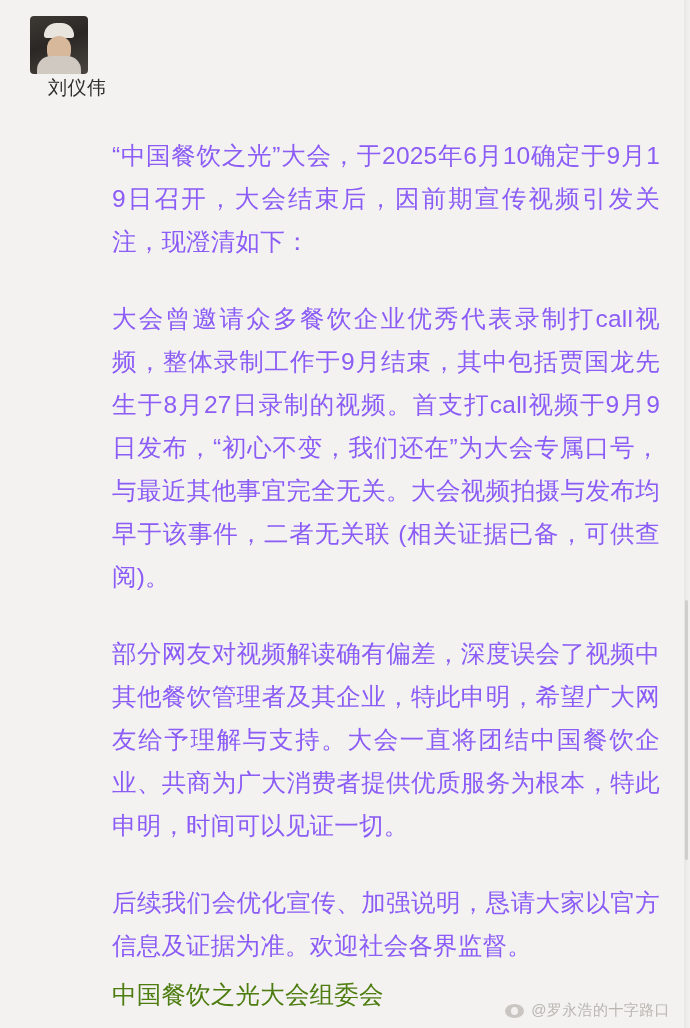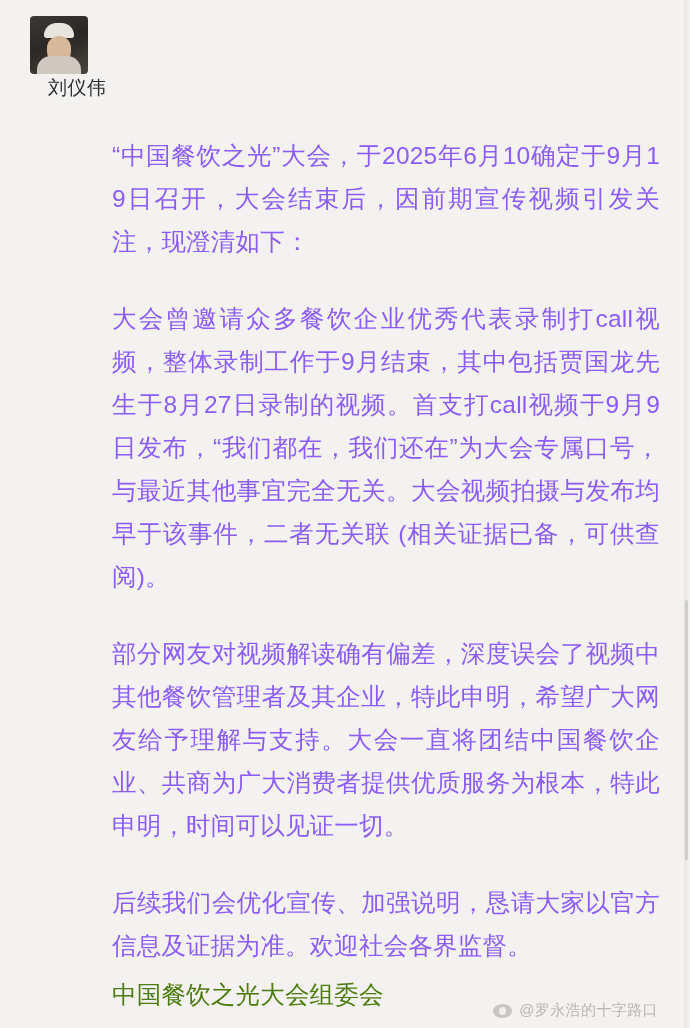--- a/index.html
+++ b/index.html
@@ -128,21 +128,21 @@
   .signature {
     font-size: 24.5px;
     line-height: 40px;
     color: #4d7c0f;
     letter-spacing: 0.2px;
     margin-top: 6px;
   }
 
   .watermark {
     position: absolute;
-    right: 32px;
+    right: 20px;
     bottom: 8px;
     display: flex;
     align-items: center;
     gap: 7px;
     color: #b9b6b1;
     font-size: 15px;
     letter-spacing: 0.4px;
   }
   .weibo-eye {
     width: 19px;
@@ -186,21 +186,21 @@
       <div class="face"></div>
       <div class="body"></div>
     </div>
     <div class="header-text">
       <div class="author">刘仪伟</div>
     </div>
   </div>
 
   <div class="content">
     <p class="para">“中国餐饮之光”大会，于2025年6月10确定于9月19日召开，大会结束后，因前期宣传视频引发关注，现澄清如下：</p>
-    <p class="para">大会曾邀请众多餐饮企业优秀代表录制打call视频，整体录制工作于9月结束，其中包括贾国龙先生于8月27日录制的视频。首支打call视频于9月9日发布，“我们都在，我们还在”为大会专属口号，与最近其他事宜完全无关。大会视频拍摄与发布均早于该事件，二者无关联 (相关证据已备，可供查阅)。</p>
+    <p class="para">大会曾邀请众多餐饮企业优秀代表录制打call视频，整体录制工作于9月结束，其中包括贾国龙先生于8月27日录制的视频。首支打call视频于9月9日发布，“初心不变，我们还在”为大会专属口号，与最近其他事宜完全无关。大会视频拍摄与发布均早于该事件，二者无关联 (相关证据已备，可供查阅)。</p>
     <p class="para">部分网友对视频解读确有偏差，深度误会了视频中其他餐饮管理者及其企业，特此申明，希望广大网友给予理解与支持。大会一直将团结中国餐饮企业、共商为广大消费者提供优质服务为根本，特此申明，时间可以见证一切。</p>
     <p class="para">后续我们会优化宣传、加强说明，恳请大家以官方信息及证据为准。欢迎社会各界监督。</p>
     <div class="signature">中国餐饮之光大会组委会</div>
   </div>
 
   <div class="scroll-hint"></div>
 
   <div class="watermark">
     <span class="weibo-eye">
       <span class="outer"></span>

